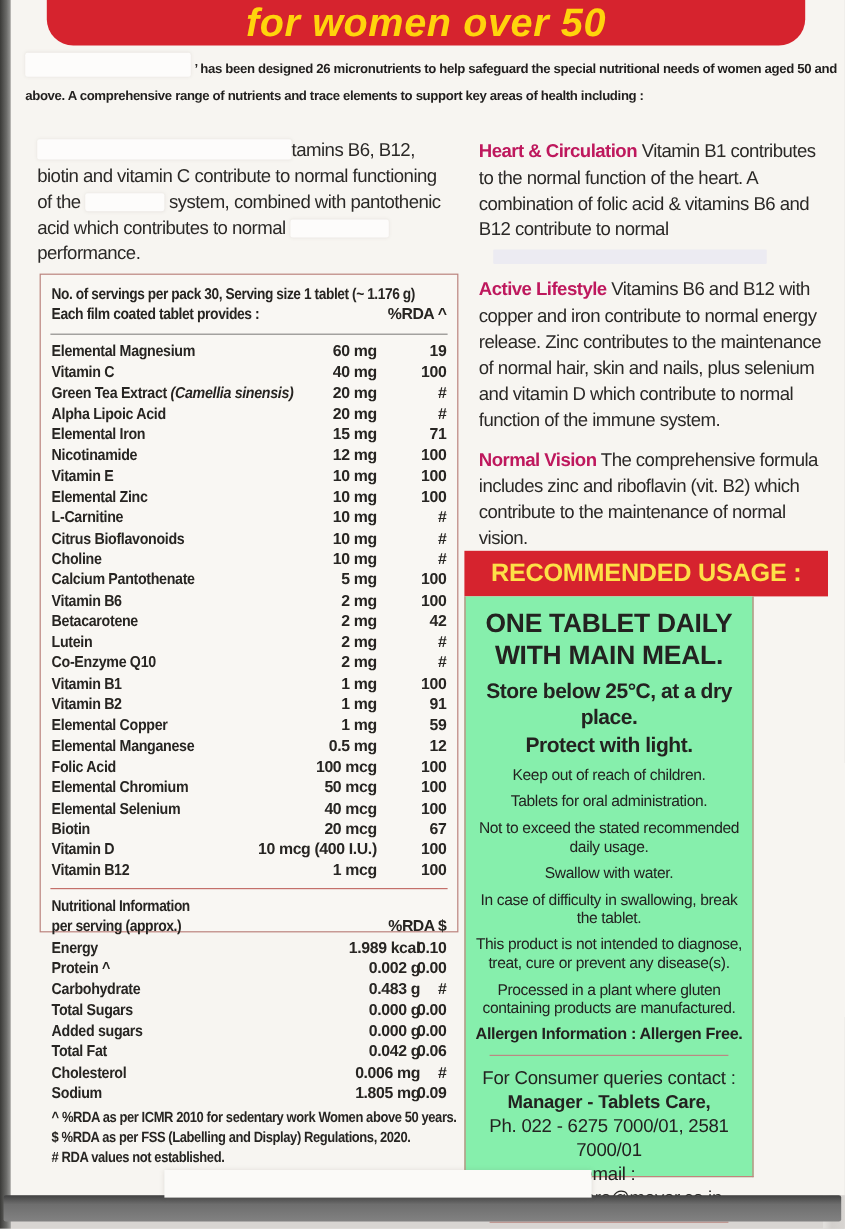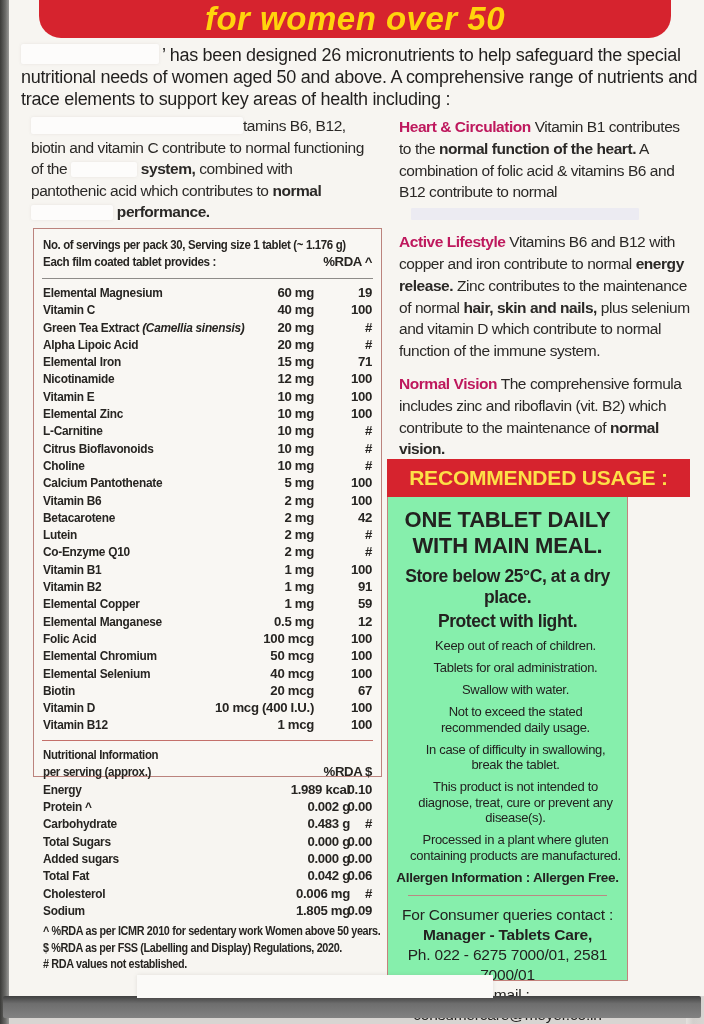--- a/index.html
+++ b/index.html
@@ -17,33 +17,33 @@
   .bottom-bar{position:absolute;left:3px;top:996px;width:698px;height:22px;z-index:4;
     background:linear-gradient(180deg,#404040 0%,#6e6e6e 35%,#828282 100%);border-radius:2px;}
 
   
   .top-banner{position:absolute;left:30px;top:-22px;width:632px;height:60px;z-index:2;
     background:#d6232e;border-radius:22px;display:flex;align-items:flex-end;justify-content:center;}
   .top-banner span{color:#ffd40c;font-weight:700;font-style:italic;font-size:33px;line-height:37px;
     padding-bottom:1px;letter-spacing:0.5px;}
 
   .intro{position:absolute;left:12px;top:44px;width:682px;margin:0;
-    color:#211f1e;font-size:18px;font-weight:400;line-height:22px;letter-spacing:-0.3px;}
+    color:#211f1e;font-size:11px;font-weight:700;line-height:22px;letter-spacing:-0.3px;}
 
   .redact{display:inline-block;background:#fdfcfb;border-radius:2px;vertical-align:-3px;
     box-shadow:0 0 3px rgba(120,110,100,0.12);}
   .r-brand{width:138px;height:20px;margin-right:3px;}
   .r-a{width:212px;height:17px;}
   .r-b{width:66px;height:15px;}
   .r-c{width:82px;height:15px;}
 
   
   .vitality{position:absolute;left:22px;top:115px;width:340px;margin:0;
     color:#2b2927;font-size:15.5px;font-weight:400;line-height:21.5px;letter-spacing:-0.45px;}
-  .b{font-weight:700;}
+  .b{font-weight:400;}
 
   
   .supp-box{position:absolute;left:24px;top:228px;width:349px;height:549px;box-sizing:border-box;
     border:1.5px solid #bb837d;background:#f9f7f3;padding:7px 9px 0 9px;color:#272522;}
   .cond{display:inline-block;transform:scaleX(0.88);transform-origin:0 50%;white-space:nowrap;}
   .sline1{font-size:13px;font-weight:700;letter-spacing:-0.4px;line-height:17px;}
   .shead{display:flex;justify-content:space-between;align-items:baseline;
     font-size:13.2px;font-weight:700;letter-spacing:-0.4px;line-height:18px;}
   .rule1{border-top:1.5px solid #8e8c89;margin:7px -1px 5px -1px;}
   .rule2{border-top:1.5px solid #c4706a;margin:6px -1px 5px -1px;}
@@ -65,21 +65,21 @@
   .r-heart{display:block;width:228px;height:12px;background:#ecebf2;border-radius:1px;margin:5px 0 0 12px;box-shadow:none;}
 
   .usage-banner{position:absolute;left:378px;top:459px;width:303px;height:38px;box-sizing:border-box;
     background:#d6232e;display:flex;align-items:center;justify-content:center;}
   .usage-banner span{color:#fde047;font-weight:700;font-size:21px;letter-spacing:-0.2px;}
   .usage-box{position:absolute;left:378px;top:497px;width:241px;height:484px;box-sizing:border-box;
     border:1.5px solid #c4827c;border-top:none;background:#86efac;
     text-align:center;color:#232220;padding:7px 6px 0 6px;}
   .u-big{font-size:22px;font-weight:700;line-height:26px;letter-spacing:-0.2px;margin:3px 0 7px 0;}
   .u-med{font-size:17.5px;font-weight:700;line-height:21px;letter-spacing:-0.4px;margin:0 0 3px 0;}
-  .u-instr{margin-top:6px;margin-left:16px;}
+  .u-instr{margin-top:6px;}
   .u-line{font-size:13px;font-weight:400;line-height:15.5px;letter-spacing:-0.3px;margin:0 0 6.5px 0;}
   .u-allergen{font-size:13.5px;font-weight:700;letter-spacing:-0.3px;line-height:16px;margin-top:1px;}
   .u-div{border-top:1.5px solid #ba8983;margin:9px 14px;}
   .u-contact{font-size:15.5px;line-height:20px;letter-spacing:-0.2px;}
   .u-bold{font-weight:700;}
   .u-site{color:#7b2f87;font-weight:700;font-size:19px;letter-spacing:0.2px;margin-top:2px;}
 
   .bottom-redact{position:absolute;left:128px;top:975px;width:356px;height:23px;z-index:6;
     background:#fbfaf8;box-shadow:0 0 4px rgba(100,95,90,0.15);}
 </style>
@@ -351,23 +351,23 @@
     <div class="u-big">ONE TABLET DAILY WITH MAIN MEAL.</div>
     <div class="u-med">Store below 25°C, at a dry place.</div>
     <div class="u-med">Protect with light.</div>
 
     <div class="u-instr">
 
         <div class="u-line">Keep out of reach of children.</div>
 
         <div class="u-line">Tablets for oral administration.</div>
 
+        <div class="u-line">Not to exceed the stated recommended daily usage.</div>
+
         <div class="u-line">Swallow with water.</div>
-
-        <div class="u-line">Not to exceed the stated recommended daily usage.</div>
 
         <div class="u-line">In case of difficulty in swallowing, break the tablet.</div>
 
         <div class="u-line">This product is not intended to diagnose, treat, cure or prevent any disease(s).</div>
 
         <div class="u-line">Processed in a plant where gluten containing products are manufactured.</div>
       </div>
 
     <div class="u-allergen">Allergen Information : Allergen Free.</div>
     <div class="u-div"></div>

